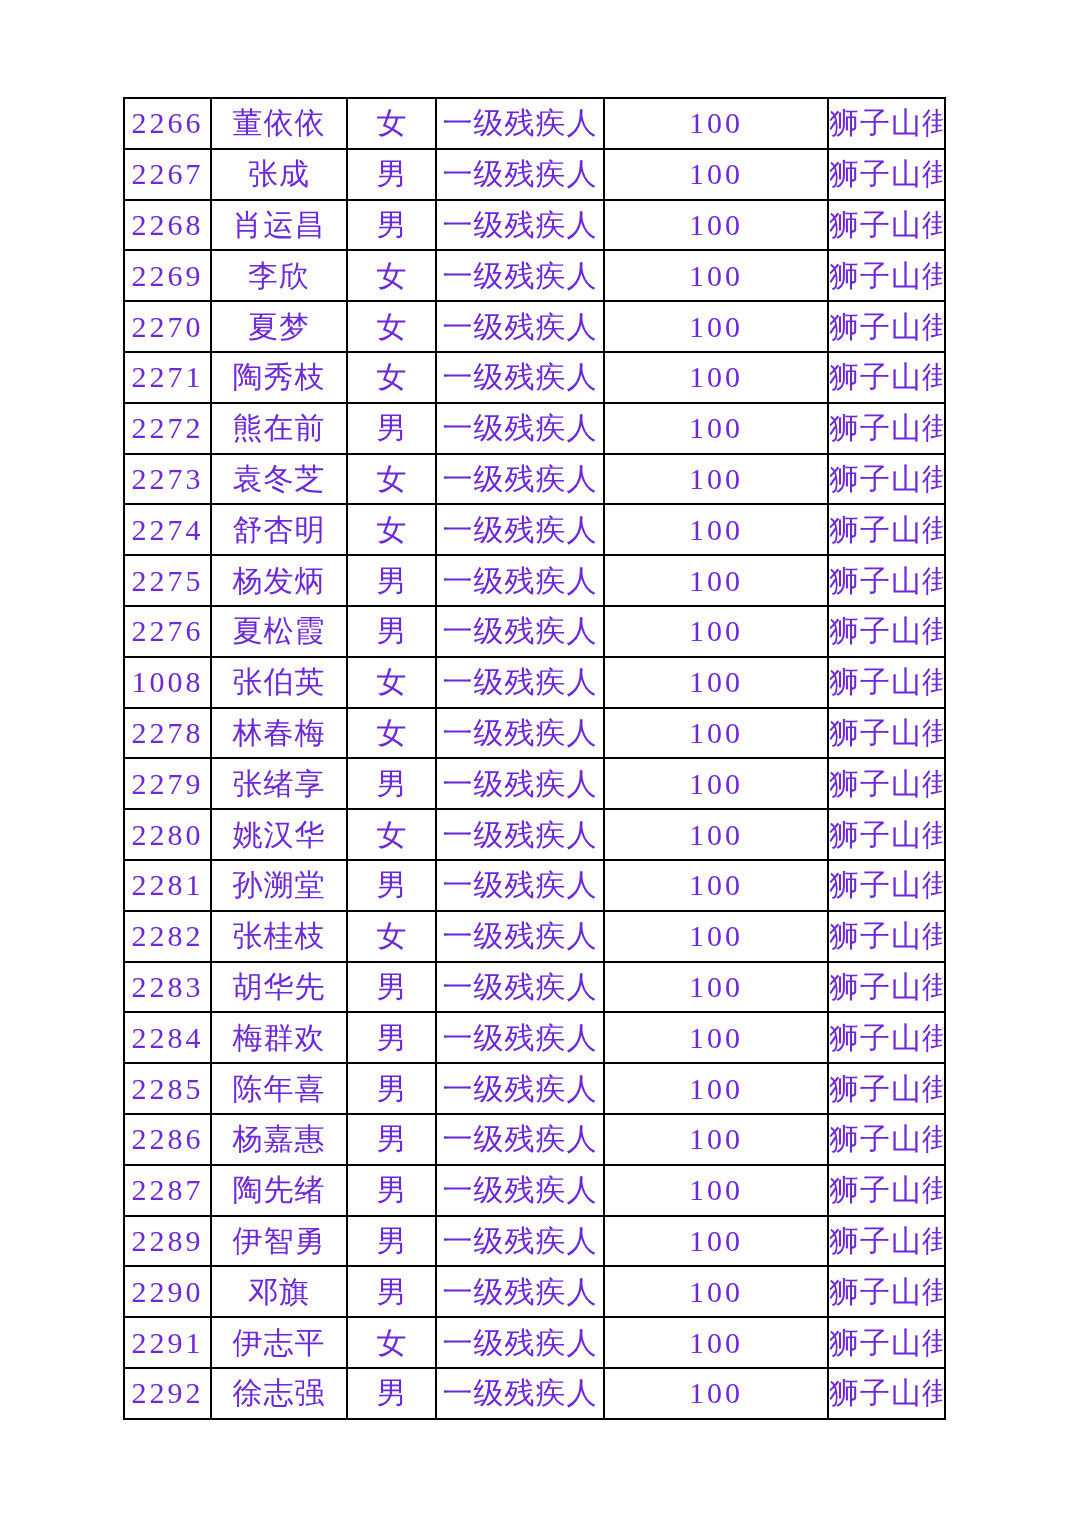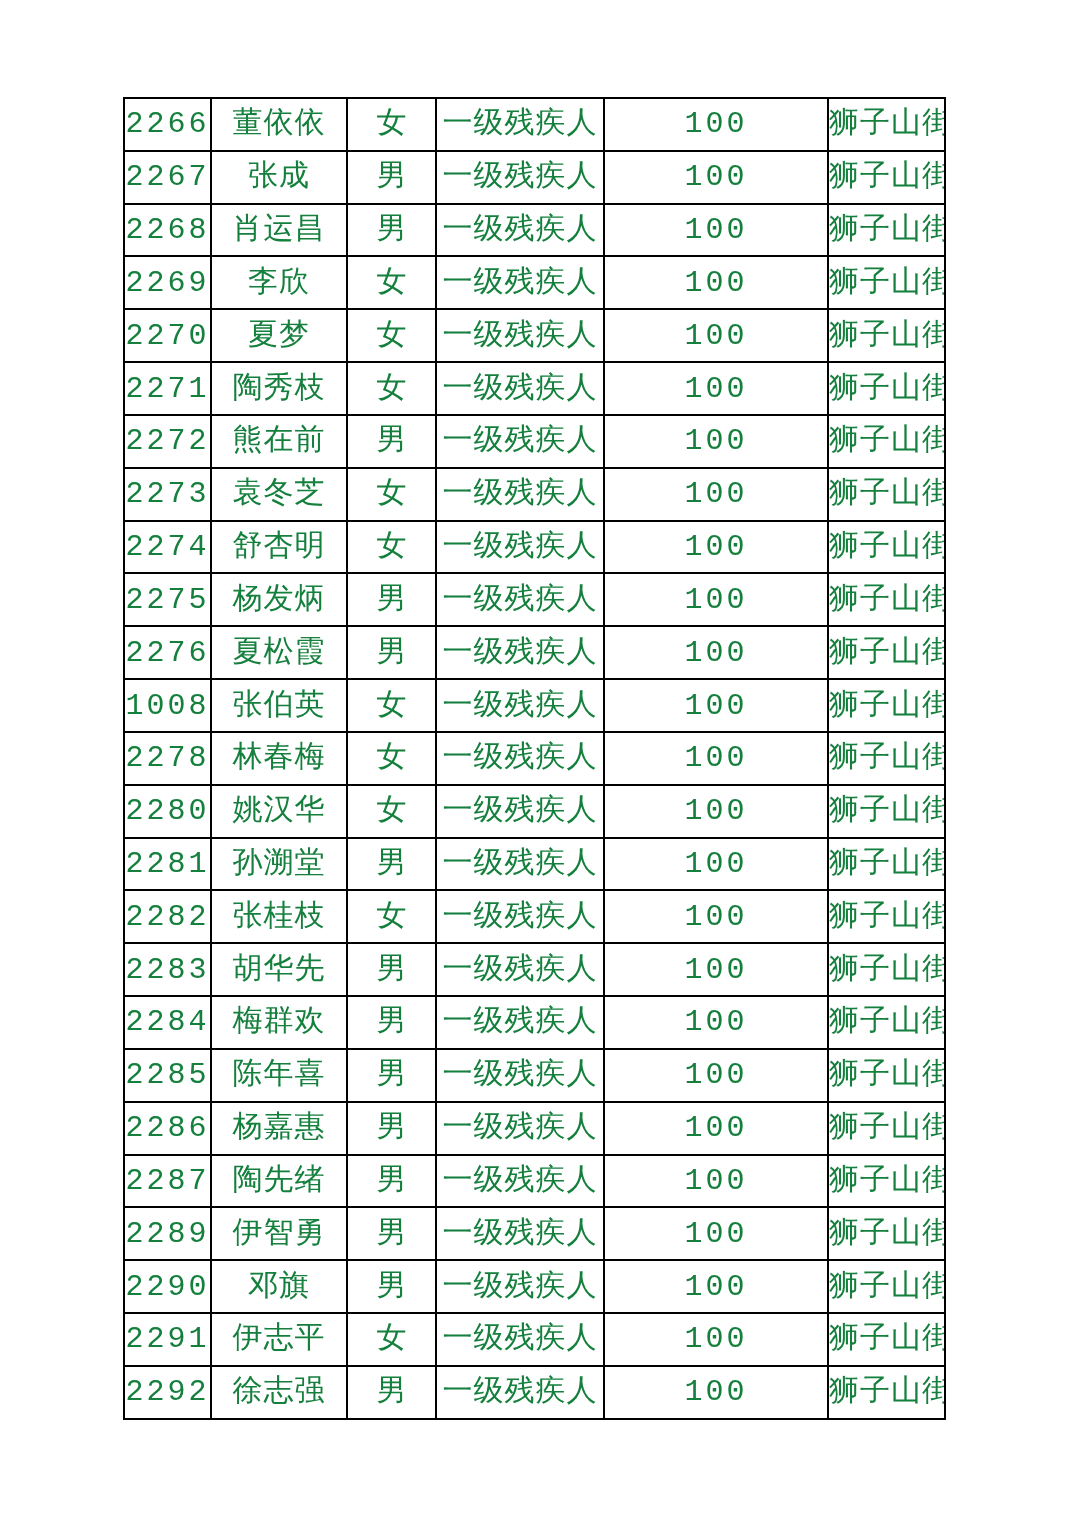--- a/index.html
+++ b/index.html
@@ -5,22 +5,22 @@
   html, body {
     margin: 0;
     padding: 0;
     background: #ffffff;
   }
   .page {
     position: relative;
     width: 1074px;
     height: 1520px;
     background: #ffffff;
-    font-family: Liberation Mono, monospace;
-    color: #15803d;
+    font-family: Liberation Serif, serif;
+    color: #6d28d9;
   }
   table.records {
     position: absolute;
     left: 123px;
     top: 97px;
     width: 821px;
     height: 1323px;
     border-collapse: collapse;
     table-layout: fixed;
   }
@@ -32,21 +32,21 @@
     line-height: 1;
     padding: 0;
     overflow: hidden;
     white-space: nowrap;
   }
   td.col-serial   { letter-spacing: 3px; }
   td.col-name     { letter-spacing: 1px; }
   td.col-gender   { letter-spacing: 0; }
   td.col-category { letter-spacing: 1px; }
   td.col-amount   { letter-spacing: 3px; }
-  td.col-street   { letter-spacing: 1px; }
+  td.col-street   { letter-spacing: 1px; border-radius: 19px; }
 </style>
 </head>
 <body>
 
 <div class="page">
   <table class="records">
     <colgroup>
       <col style="width:87px">
       <col style="width:136px">
       <col style="width:89px">
@@ -153,20 +153,28 @@
   </tr>
         <tr>
     <td class="col-serial">2278</td>
     <td class="col-name">林春梅</td>
     <td class="col-gender">女</td>
     <td class="col-category">一级残疾人</td>
     <td class="col-amount">100</td>
     <td class="col-street">狮子山街</td>
   </tr>
         <tr>
+    <td class="col-serial">2279</td>
+    <td class="col-name">张绪享</td>
+    <td class="col-gender">男</td>
+    <td class="col-category">一级残疾人</td>
+    <td class="col-amount">100</td>
+    <td class="col-street">狮子山街</td>
+  </tr>
+        <tr>
     <td class="col-serial">2280</td>
     <td class="col-name">姚汉华</td>
     <td class="col-gender">女</td>
     <td class="col-category">一级残疾人</td>
     <td class="col-amount">100</td>
     <td class="col-street">狮子山街</td>
   </tr>
         <tr>
     <td class="col-serial">2281</td>
     <td class="col-name">孙溯堂</td>

